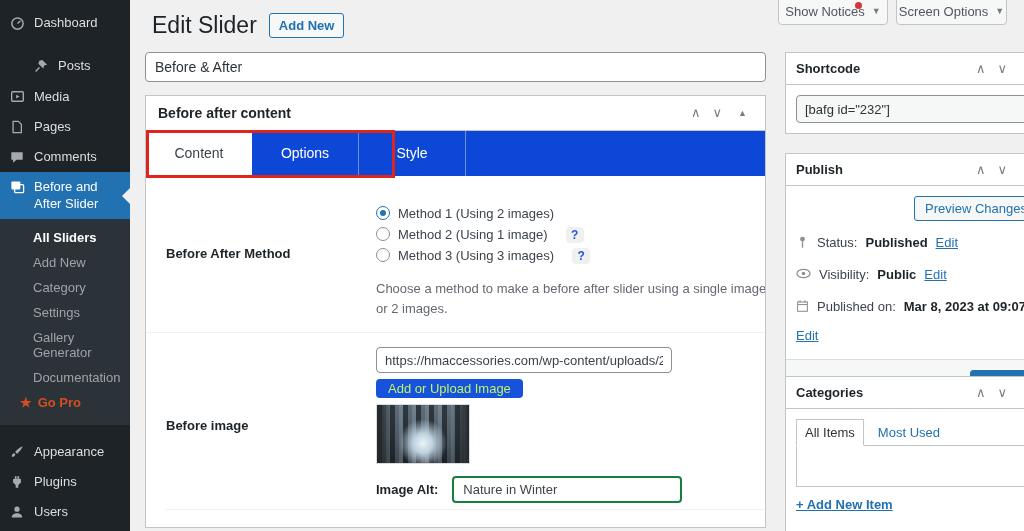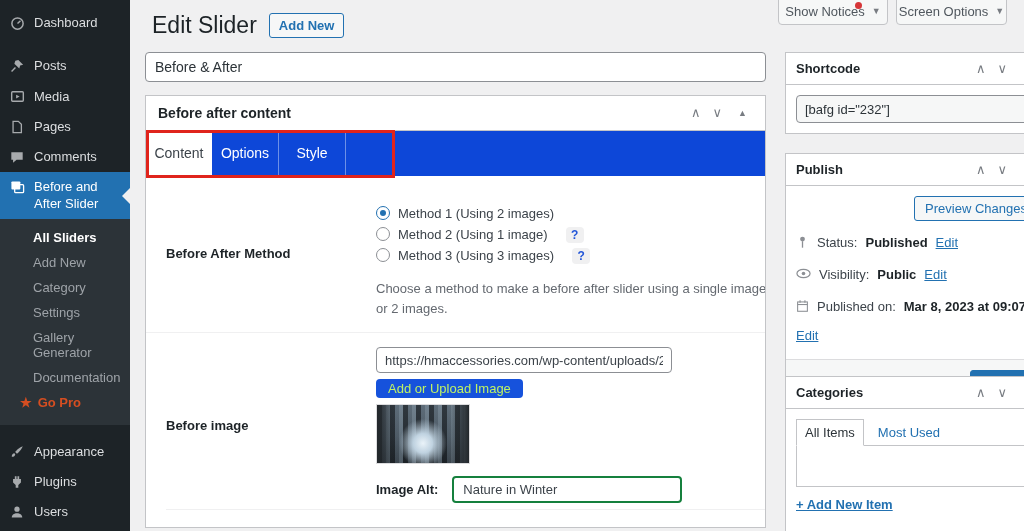--- a/index.html
+++ b/index.html
@@ -3,21 +3,21 @@
 <meta charset="utf-8">
 <style>
   html,body{margin:0;padding:0;background:#f0f0f1;}
   .page{position:relative;width:1024px;height:531px;overflow:hidden;background:#f0f0f1;
         font-family:"Liberation Sans",sans-serif;font-size:13px;color:#3c434a;}
 
   
   #sidebar{position:absolute;left:0;top:0;width:130px;height:531px;background:#1d2327;padding-top:8px;box-sizing:border-box;}
   .mi{position:relative;display:flex;align-items:flex-start;gap:9px;padding:7px 8px 7px 9px;color:#dcdee0;font-size:13px;cursor:pointer;line-height:1.25;}
   .mi .ico{flex:none;width:16px;height:16px;color:#a7aaad;display:flex;align-items:center;justify-content:center;}
-  .mi.sep{margin-top:13px;}
+  .mi.sep{margin-top:13px;margin-left:24px;}
   .mi.active{background:#2271b1;color:#fff;}
   .mi.active .ico{color:#fff;}
   .mi.active::after{content:"";position:absolute;right:-1px;top:50%;margin-top:-9px;border:9px solid transparent;border-right-color:#f0f0f1;}
   .submenu{background:#2c3338;padding:6px 0 10px;}
   .smi{padding:5px 8px 5px 33px;color:#9ea3a8;cursor:pointer;font-size:13px;}
   .smi.current{color:#fff;font-weight:bold;}
   .smi.gopro{color:#d54e21;font-weight:bold;display:flex;align-items:center;gap:6px;padding-left:20px;}
   .bottom-menu{margin-top:12px;}
 
   
@@ -29,21 +29,21 @@
   .title-input{display:block;width:100%;box-sizing:border-box;height:30px;border:1px solid #8c8f94;border-radius:4px;
                padding:2px 9px;font-size:14px;color:#2c3338;background:#fff;font-family:inherit;}
 
   .metabox{position:relative;margin-top:13px;background:#fff;border:1px solid #c3c4c7;height:433px;overflow:hidden;box-sizing:border-box;}
   .mb-head{display:flex;align-items:center;height:35px;padding:0 12px;border-bottom:1px solid #c3c4c7;box-sizing:border-box;}
   .mb-title{flex:1;font-weight:bold;font-size:14px;color:#1d2327;}
   .hbtn{color:#787c82;font-size:13px;padding:0 6px;cursor:pointer;user-select:none;}
   .hbtn.toggle{font-size:9px;padding-left:10px;}
 
   .tabbar{display:flex;background:#0d47d8;height:45px;}
-  .tab{width:66px;display:flex;align-items:center;justify-content:center;color:#fff;font-size:14px;cursor:pointer;}
+  .tab{width:106px;display:flex;align-items:center;justify-content:center;color:#fff;font-size:14px;cursor:pointer;}
   .tab.blue{border-right:1px solid rgba(255,255,255,.4);}
   .tab.active{background:#fff;color:#3c434a;}
   .red-annot{position:absolute;left:0;top:34px;width:249px;height:48px;border:3px solid #e0241c;box-sizing:border-box;pointer-events:none;z-index:5;}
 
   .frow{display:flex;padding-left:20px;box-sizing:border-box;}
   .frow.methods{padding-top:30px;padding-bottom:12px;}
   .frow.image{border-top:1px solid #f0f0f1;padding-top:14px;padding-bottom:6px;align-items:center;}
   .flabel{width:210px;flex:none;font-weight:bold;color:#1d2327;font-size:13px;}
   .frow.methods .flabel{padding-top:40px;}
   .radio-row{display:flex;align-items:flex-start;gap:8px;height:21px;cursor:pointer;}

